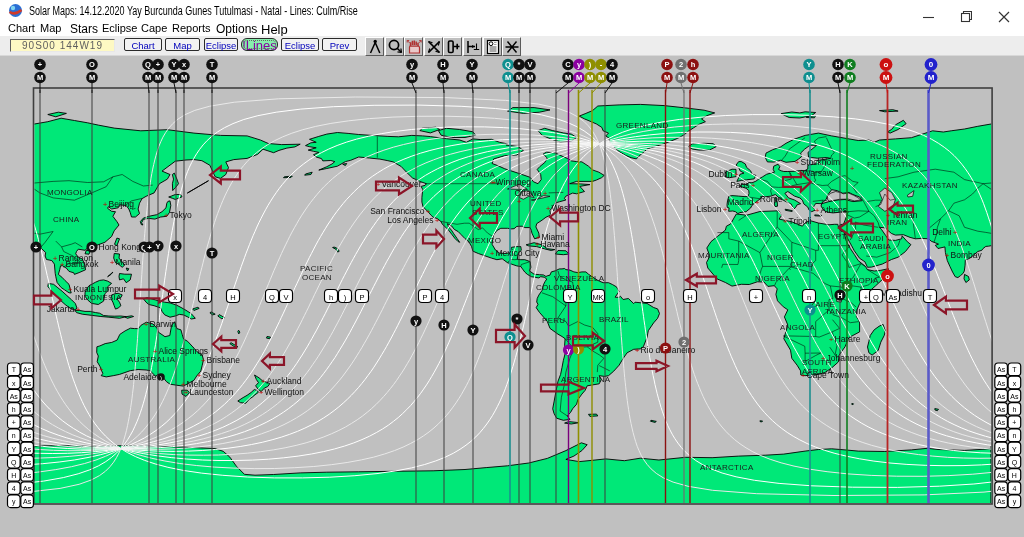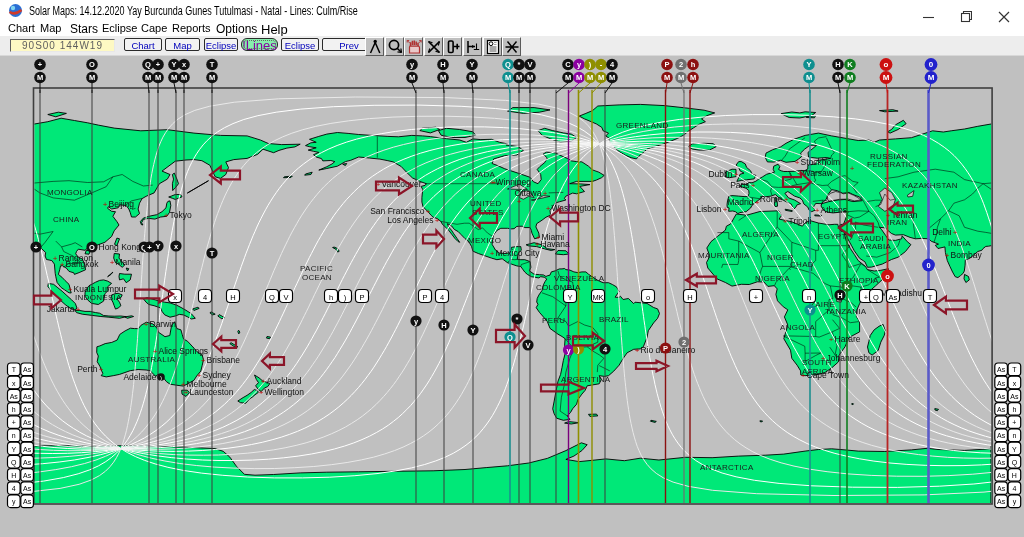--- a/index.html
+++ b/index.html
@@ -29,21 +29,21 @@
 <span style="position:absolute;left:172px;top:22px;font-size:11px;color:#000">Reports</span>
 <span style="position:absolute;left:216px;top:22px;font-size:12px;color:#000">Options</span>
 <span style="position:absolute;left:261px;top:22px;font-size:13px;color:#000">Help</span>
 <div style="position:absolute;left:0;top:36px;width:1024px;height:20px;background:#ededed;border-bottom:1px solid #d8d8d8"></div>
 <div style="position:absolute;left:10px;top:38.5px;width:105px;height:13px;background:#fef9c3;border-top:1px solid #5f5f5f;border-left:1px solid #5f5f5f;border-bottom:1px solid #e8e8e8;border-right:1px solid #e8e8e8;color:#5f5f5f;font-size:10px;text-align:center;line-height:12px;letter-spacing:1px">90S00 144W19</div>
 <div style="position:absolute;left:124px;top:37.5px;width:38px;height:13px;background:#f2f2f2;border:1.4px solid #2a2a2a;border-radius:2px;color:#0000bb;font-size:9.5px;text-align:center;line-height:13px">Chart</div>
 <div style="position:absolute;left:165px;top:37.5px;width:35px;height:13px;background:#f2f2f2;border:1.4px solid #2a2a2a;border-radius:2px;color:#0000bb;font-size:9.5px;text-align:center;line-height:13px">Map</div>
 <div style="position:absolute;left:204px;top:37.5px;width:34px;height:13px;background:#f2f2f2;border:1.4px solid #2a2a2a;border-radius:2px;color:#0000bb;font-size:9.5px;text-align:center;line-height:13px">Eclipse</div>
 <div style="position:absolute;left:241px;top:37.5px;width:37px;height:13px;background:#86efac;outline:1px dotted #666;outline-offset:-3px;border:1.4px solid #2a2a2a;border-radius:6px;color:#8800a0;font-size:13px;text-align:center;line-height:13px">!Lines</div>
 <div style="position:absolute;left:281px;top:37.5px;width:38px;height:13px;background:#f2f2f2;border:1.4px solid #2a2a2a;border-radius:2px;color:#0000bb;font-size:9.5px;text-align:center;line-height:13px">Eclipse</div>
-<div style="position:absolute;left:322px;top:37.5px;width:54px;height:13px;background:#f2f2f2;border:1.4px solid #2a2a2a;border-radius:2px;color:#0000bb;font-size:9.5px;text-align:center;line-height:13px">Prev</div>
+<div style="position:absolute;left:322px;top:37.5px;width:35px;height:13px;background:#f2f2f2;border:1.4px solid #2a2a2a;border-radius:2px;color:#0000bb;font-size:9.5px;text-align:center;line-height:13px">Prev</div>
 <div style="position:absolute;left:365.0px;top:37px;width:19px;height:19px;background:#bfbfbf;border-top:1px solid #fff;border-left:1px solid #fff;border-right:1px solid #5a5a5a;border-bottom:1px solid #5a5a5a"><svg width="18" height="18">
       <path d="M9.2 4.5 L4.5 15 M9.2 4.5 L13.8 15" stroke="#000" stroke-width="1.5" fill="none"></path>
       <circle cx="9.2" cy="3.4" r="1.7" fill="#000"></circle>
     </svg></div>
 <div style="position:absolute;left:384.6px;top:37px;width:19px;height:19px;background:#bfbfbf;border-top:1px solid #fff;border-left:1px solid #fff;border-right:1px solid #5a5a5a;border-bottom:1px solid #5a5a5a"><svg width="18" height="18">
       <circle cx="8" cy="7" r="4.6" fill="none" stroke="#000" stroke-width="1.7"></circle>
       <path d="M11.2 10.2 L15.5 14.5" stroke="#000" stroke-width="1.6"></path>
       <path d="M15.5 14.5 l-4 -0.6 M15.5 14.5 l-0.6 -4" stroke="#000" stroke-width="1.2"></path>
     </svg></div>
 <div style="position:absolute;left:404.2px;top:37px;width:19px;height:19px;background:#bfbfbf;border-top:1px solid #fff;border-left:1px solid #fff;border-right:1px solid #5a5a5a;border-bottom:1px solid #5a5a5a"><svg width="18" height="18">

